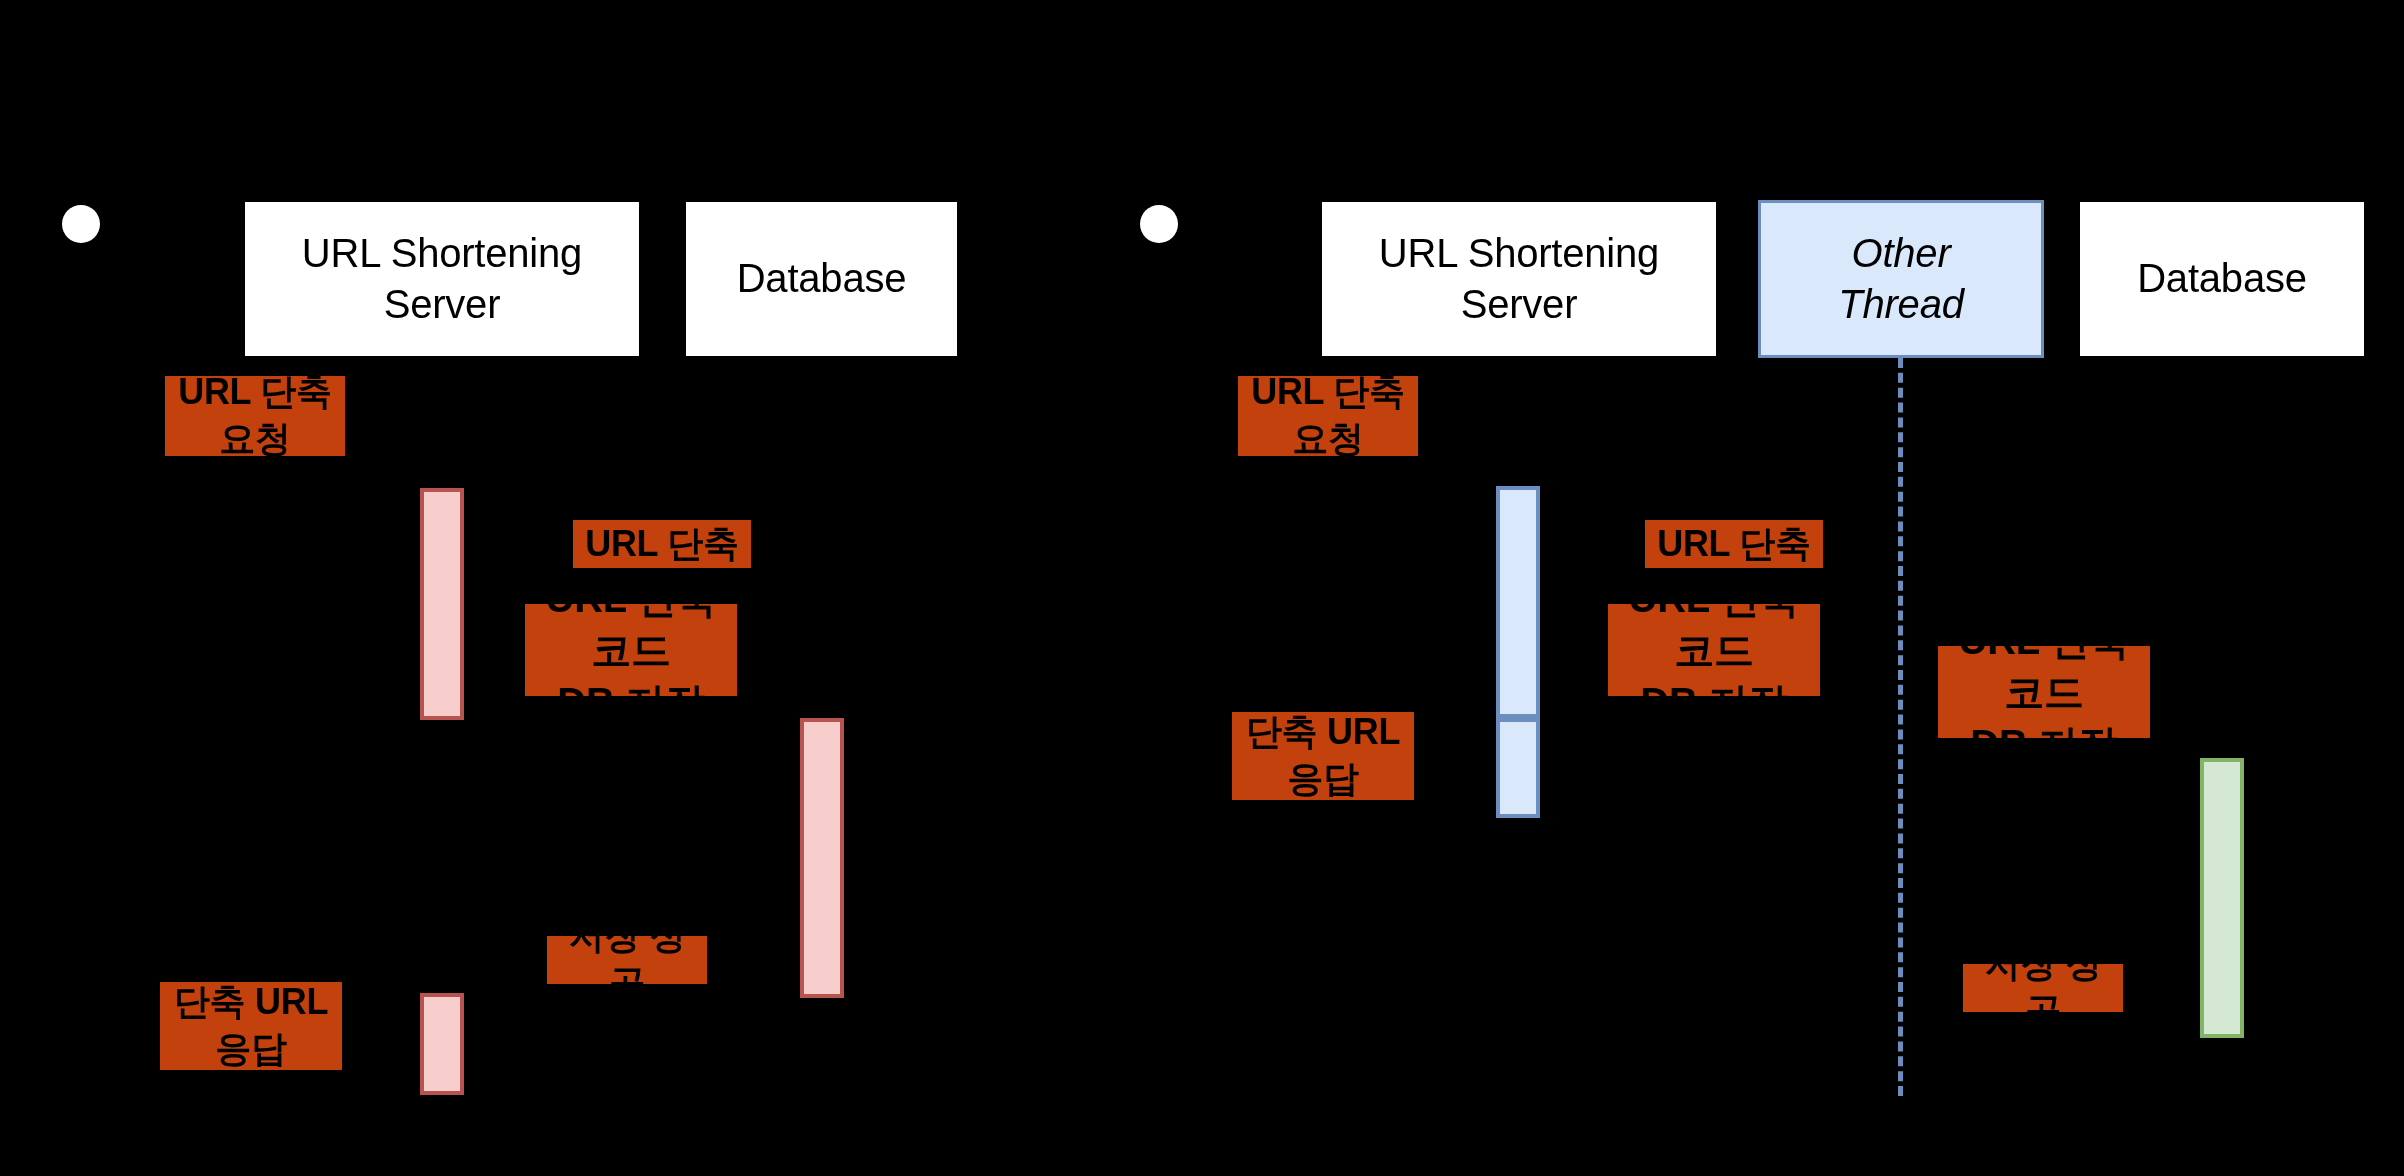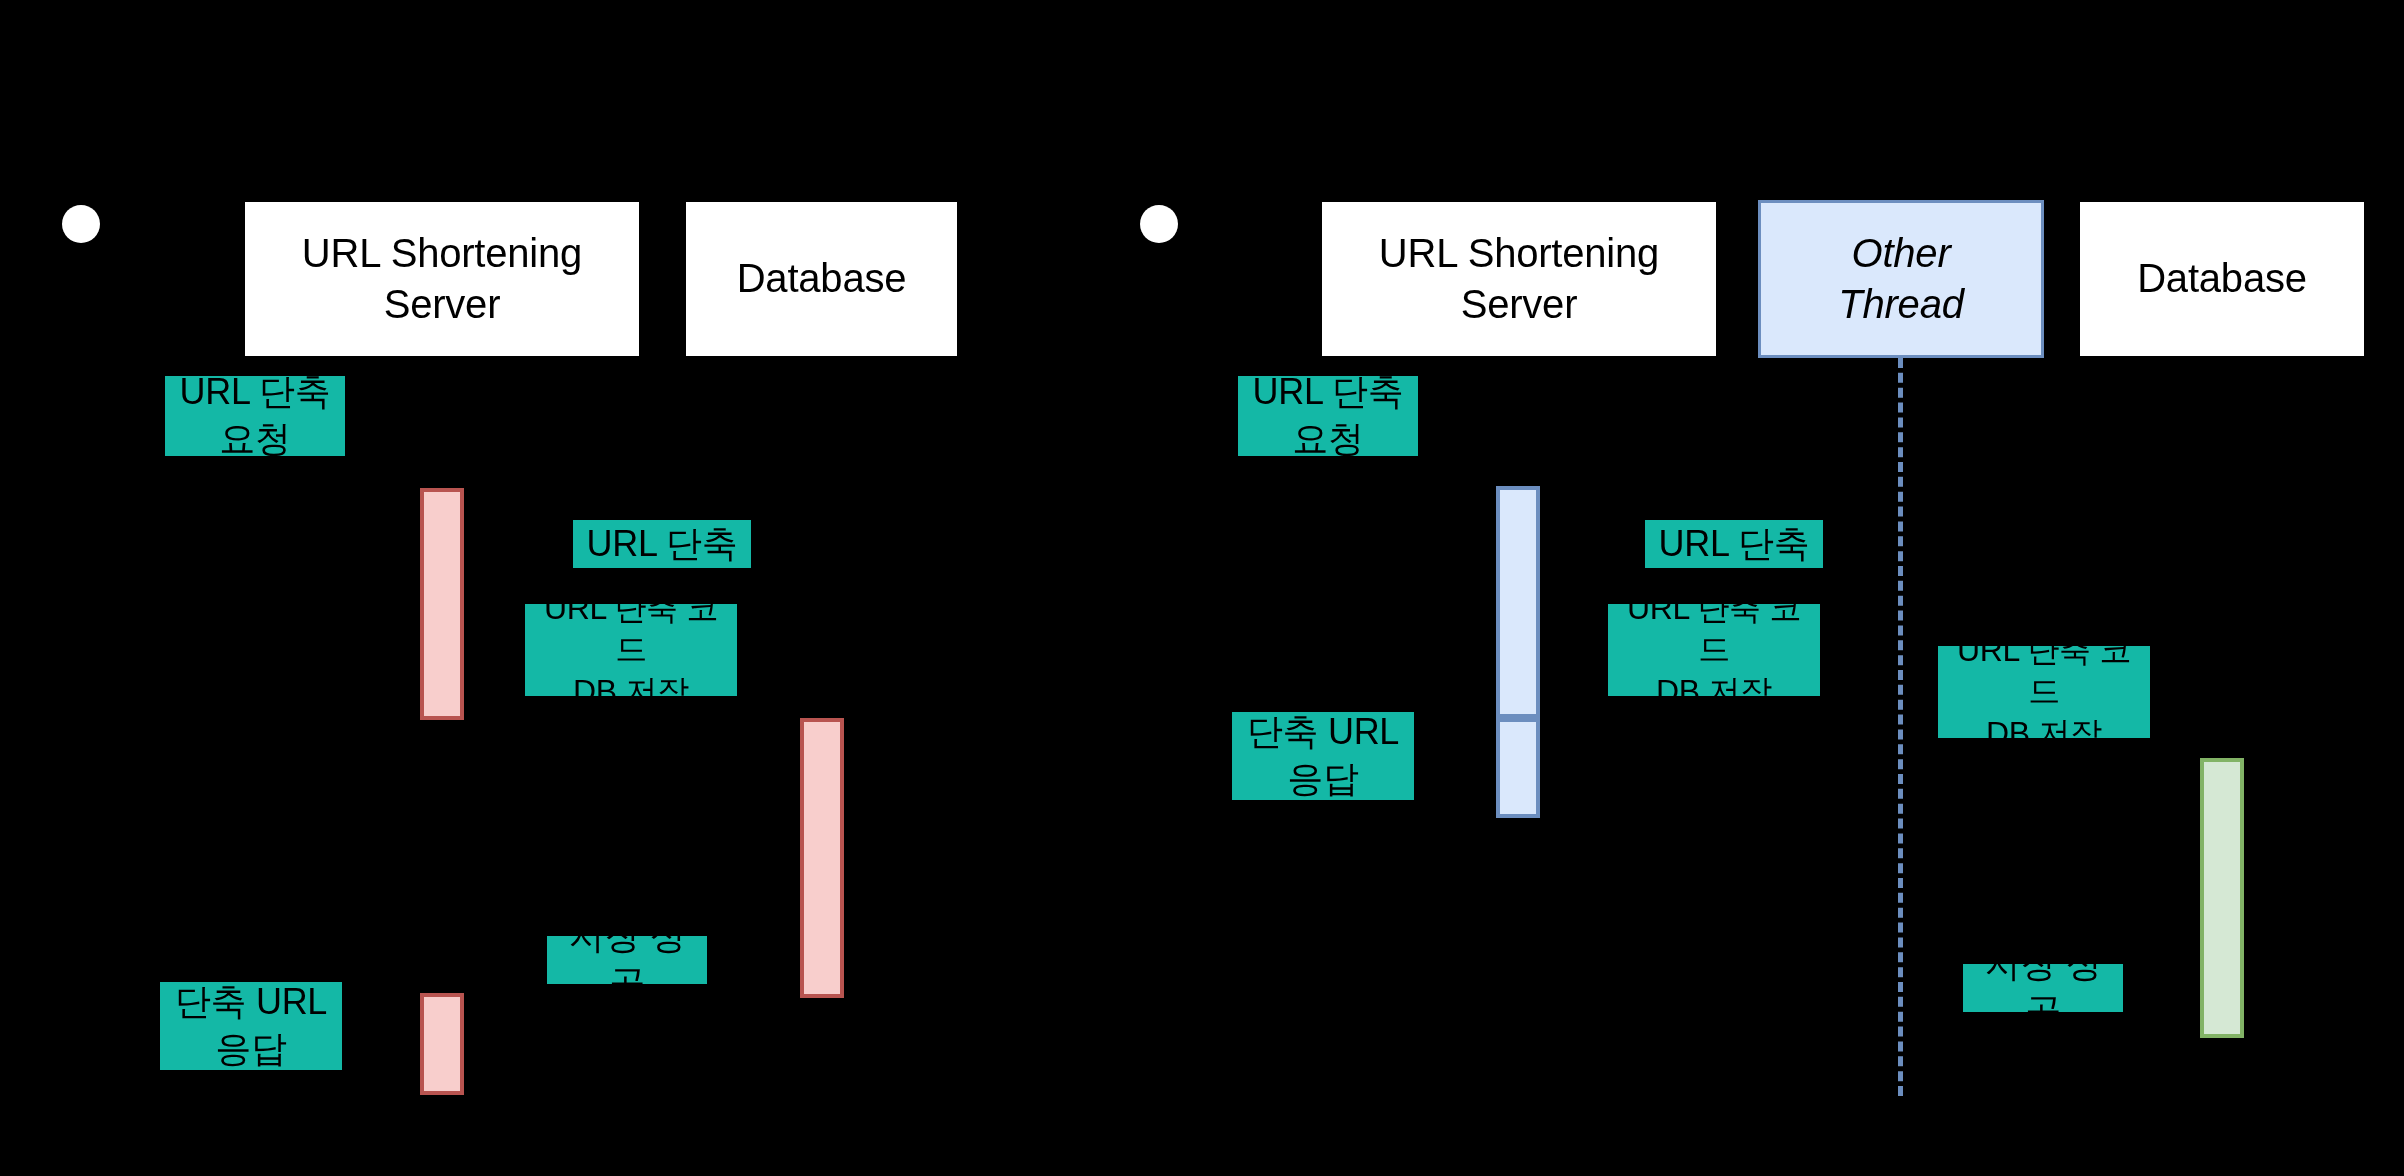--- a/index.html
+++ b/index.html
@@ -68,34 +68,35 @@
   }
   .activation.green {
     background: #d5e8d4;
     border: 4px solid #82b366;
   }
 
   
   .msg-label {
     position: absolute;
     box-sizing: border-box;
-    background: #14b8a6;
+    background: #c2410c;
     color: #000000;
     display: flex;
     align-items: center;
     justify-content: center;
     text-align: center;
     font-size: 36px;
     line-height: 1.3;
     letter-spacing: -0.3px;
     white-space: pre-line;
     padding: 2px 12px;
+    font-weight: bold;
   }
   .msg-label.small {
-    font-size: 32px;
+    font-size: 40px;
   }
 </style>
 </head>
 <body>
 
 <div id="canvas">
 
   <div class="actor-head" style="left:62px; top:205px; width:38px; height:38px;"></div>
 
   <div class="participant" style="left:243px; top:200px; width:398px; height:158px;">URL Shortening

